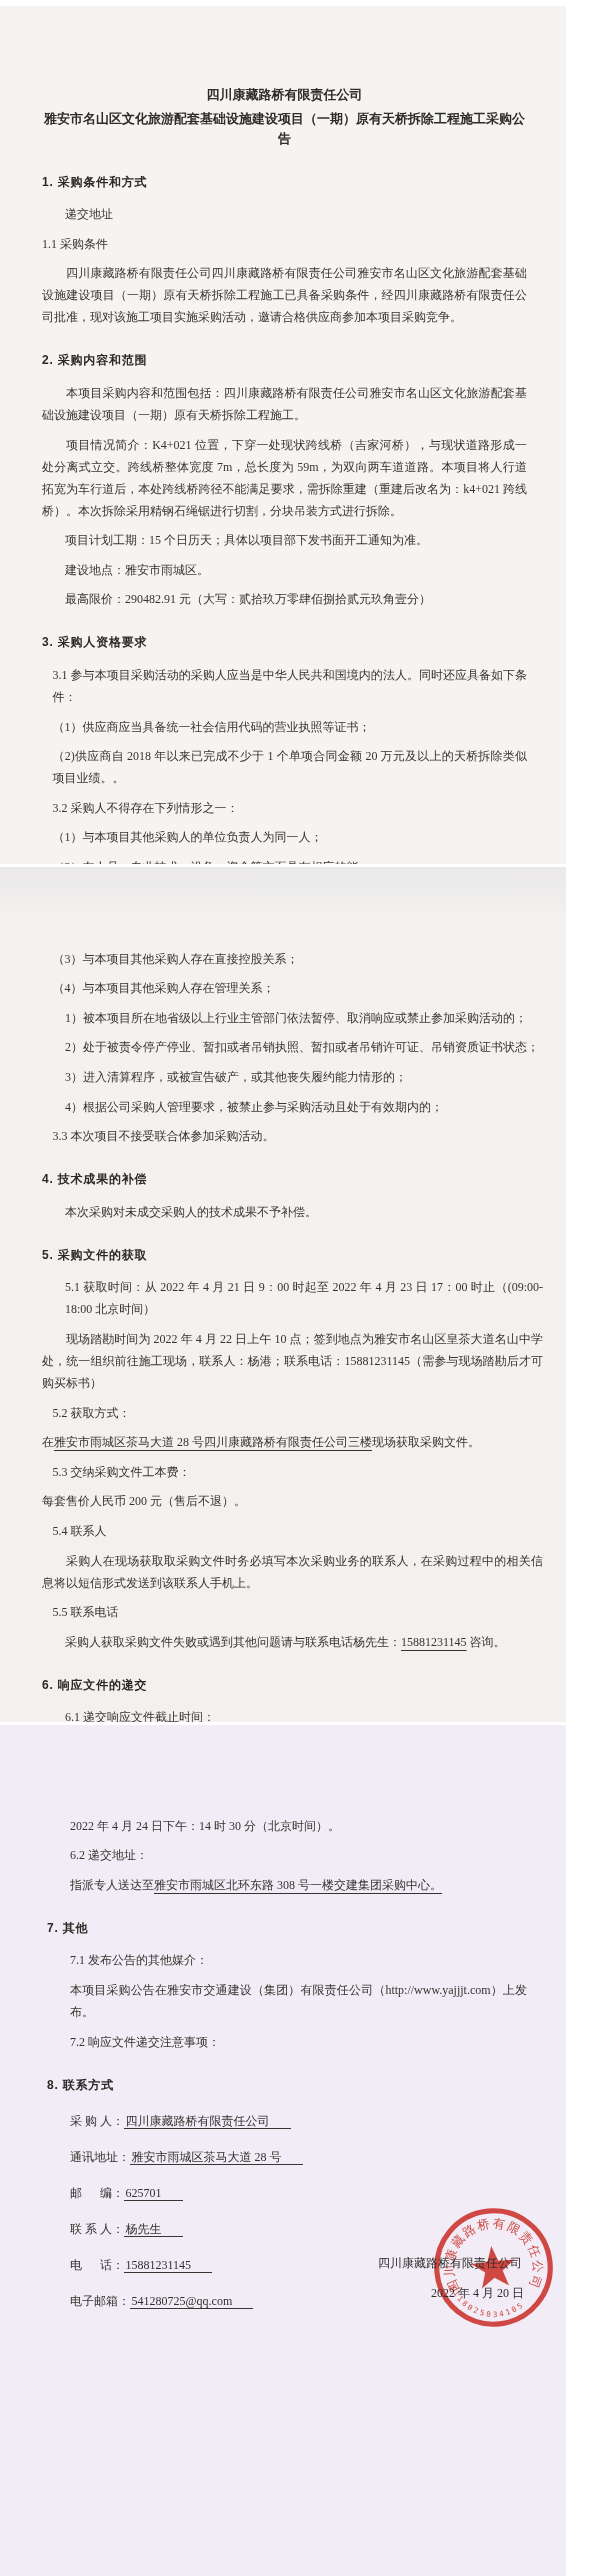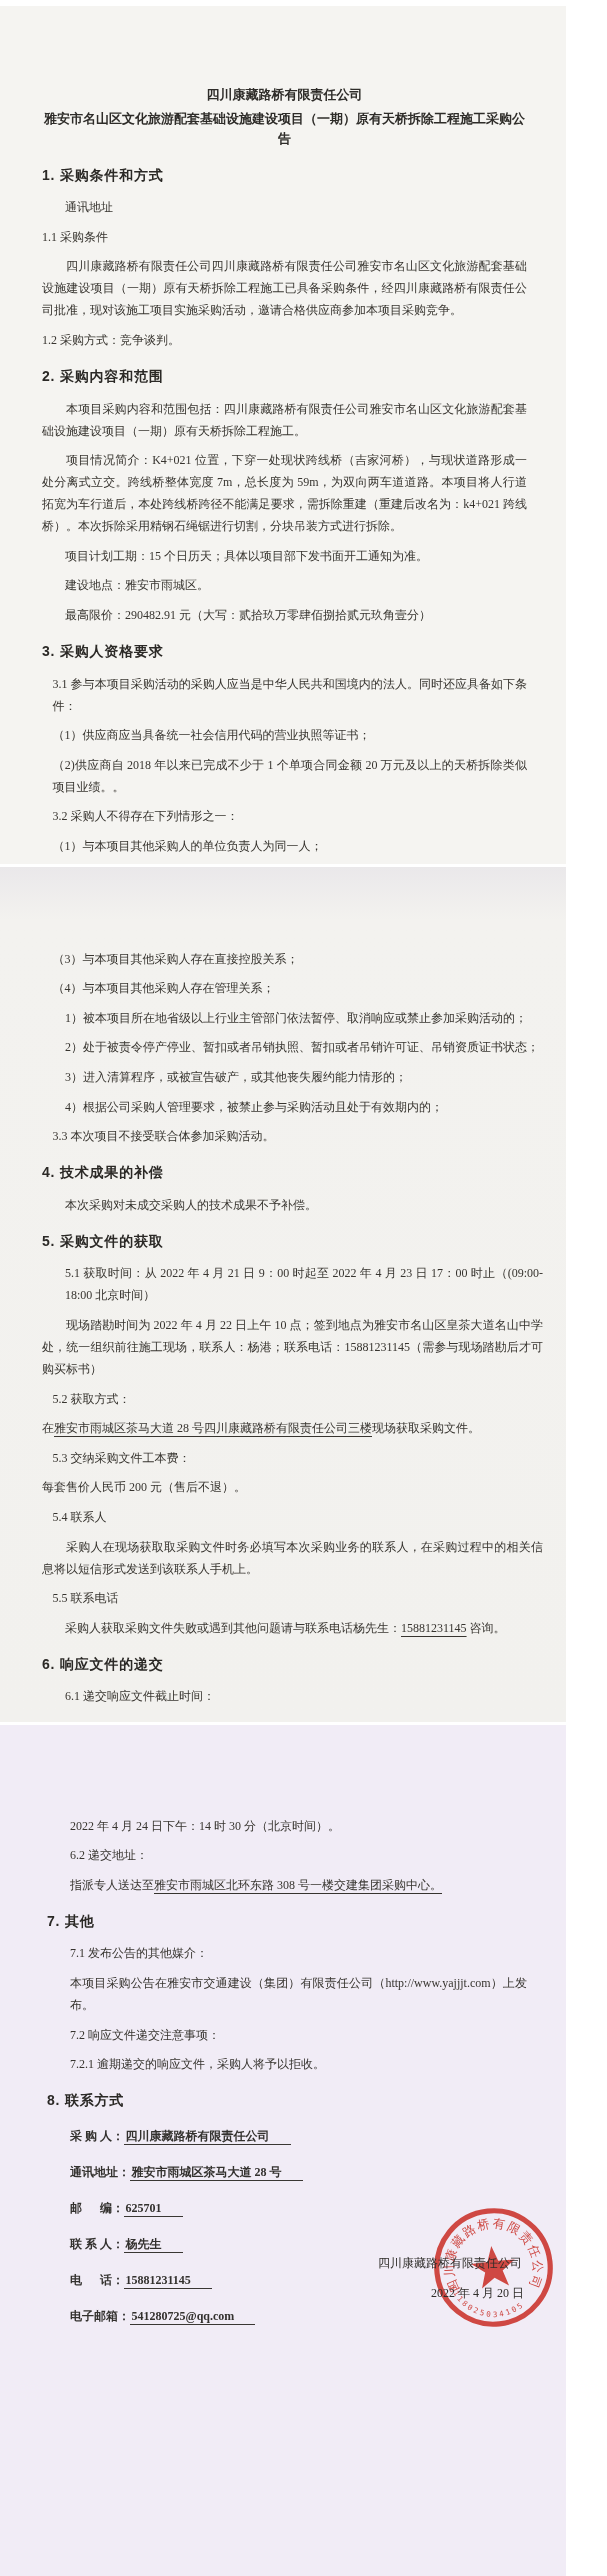--- a/index.html
+++ b/index.html
@@ -7,48 +7,47 @@
   .page{position:relative;width:566px;box-sizing:border-box;overflow:hidden;}
   .page-1{height:858px;background:#f5f4f1;margin-top:6px;}
   .page-2{height:855px;background:linear-gradient(180deg,#eae8ea 0px,#f3f2ef 53px,#f2f1ee 100%);margin-top:3px;}
   .page-3{height:854px;background:#f1ecf6;margin-top:3px;}
   .page-body{box-sizing:border-box;height:100%;}
   .page-1 .page-body{padding:79px 39px 0 42px;}
   .page-2 .page-body{padding:73px 23px 0 42px;}
   .page-3 .page-body{padding:82px 39px 0 47px;}
   .title{font-family:"Liberation Sans",sans-serif;font-weight:bold;font-size:13px;line-height:19px;text-align:center;color:#2e2c29;}
   .subtitle{font-family:"Liberation Sans",sans-serif;font-weight:bold;font-size:13px;line-height:20.5px;text-align:center;margin-top:4.6px;color:#2e2c29;}
-  .h{font-family:"Liberation Sans",sans-serif;font-weight:bold;font-size:14px;line-height:21px;margin-top:15px;margin-bottom:10.6px;color:#2b2926;letter-spacing:0.8px;}
+  .h{font-family:"Liberation Sans",sans-serif;font-weight:bold;font-size:12px;line-height:21px;margin-top:22px;margin-bottom:10.6px;color:#2b2926;letter-spacing:0.8px;}
   .p{font-size:12px;line-height:22px;margin-top:7.6px;text-align:justify;color:#37342f;}
   .i1{padding-left:10.6px;}
   .i2{padding-left:23px;}
   .ti2{text-indent:24px;}
   .u{text-decoration:underline;text-underline-offset:3.8px;text-decoration-thickness:0.8px;}
-  .contact{font-size:12px;line-height:22px;margin-top:14px;padding-left:23px;font-weight:bold;}
+  .contact{font-size:12px;line-height:22px;margin-top:14px;padding-left:23px;}
   .contact-label{white-space:pre;}
   .contact-value{border-bottom:0.8px solid #3a3733;padding:0 21px 0.8px 1.5px;}
   .sign-block{position:absolute;right:0;top:527px;width:304px;text-align:right;z-index:3;}
   .sign-line{font-size:12px;line-height:22px;padding-right:44px;color:#2f2d2a;}
   .sign-date{font-size:12px;line-height:22px;margin-top:8px;padding-right:42px;color:#2f2d2a;}
   .stamp{position:absolute;left:428px;top:477px;width:131px;height:131px;z-index:2;mix-blend-mode:multiply;opacity:.88;transform:rotate(-6deg);}
 </style>
 </head>
 <body>
 
 <div class="canvas">
 
   <section class="page page-1">
     <div class="page-body">
         <div class="title"><span>四川康藏路桥有限责任公司</span></div>
         <div class="subtitle"><span>雅安市名山区文化旅游配套基础设施建设项目（一期）原有天桥拆除工程施工采购公告</span></div>
         <div class="h"><span>1.  采购条件和方式</span></div>
-        <div class="p i2"><span>通讯地址</span></div>
+        <div class="p i2"><span>递交地址</span></div>
         <div class="p"><span>1.1 采购条件</span></div>
         <div class="p ti2"><span>四川康藏路桥有限责任公司四川康藏路桥有限责任公司雅安市名山区文化旅游配套基础设施建设项目（一期）原有天桥拆除工程施工已具备采购条件，经四川康藏路桥有限责任公司批准，现对该施工项目实施采购活动，邀请合格供应商参加本项目采购竞争。</span></div>
-        <div class="p"><span>1.2 采购方式：竞争谈判。</span></div>
         <div class="h"><span>2.  采购内容和范围</span></div>
         <div class="p ti2"><span>本项目采购内容和范围包括：四川康藏路桥有限责任公司雅安市名山区文化旅游配套基础设施建设项目（一期）原有天桥拆除工程施工。</span></div>
         <div class="p ti2"><span>项目情况简介：K4+021 位置，下穿一处现状跨线桥（吉家河桥），与现状道路形成一处分离式立交。跨线桥整体宽度 7m，总长度为 59m，为双向两车道道路。本项目将人行道拓宽为车行道后，本处跨线桥跨径不能满足要求，需拆除重建（重建后改名为：k4+021 跨线桥）。本次拆除采用精钢石绳锯进行切割，分块吊装方式进行拆除。</span></div>
         <div class="p i2"><span>项目计划工期：15 个日历天；具体以项目部下发书面开工通知为准。</span></div>
         <div class="p i2"><span>建设地点：雅安市雨城区。</span></div>
         <div class="p i2"><span>最高限价：290482.91 元（大写：贰拾玖万零肆佰捌拾贰元玖角壹分）</span></div>
         <div class="h"><span>3.  采购人资格要求</span></div>
         <div class="p i1"><span>3.1 参与本项目采购活动的采购人应当是中华人民共和国境内的法人。同时还应具备如下条件：</span></div>
         <div class="p i1"><span>（1）供应商应当具备统一社会信用代码的营业执照等证书；</span></div>
         <div class="p i1"><span>（2)供应商自 2018 年以来已完成不少于 1 个单项合同金额 20 万元及以上的天桥拆除类似项目业绩。。</span></div>
@@ -87,21 +86,20 @@
 
   <section class="page page-3">
     <div class="page-body">
         <div class="p i2"><span>2022 年 4 月 24 日下午：14 时 30 分（北京时间）。</span></div>
         <div class="p i2"><span>6.2 递交地址：</span></div>
         <div class="p i2"><span>指派专人送达至</span><span class="u">雅安市雨城区北环东路 308 号一楼交建集团采购中心。</span></div>
         <div class="h"><span>7.  其他</span></div>
         <div class="p i2"><span>7.1 发布公告的其他媒介：</span></div>
         <div class="p i2"><span>本项目采购公告在雅安市交通建设（集团）有限责任公司（http://www.yajjjt.com）上发布。</span></div>
         <div class="p i2"><span>7.2 响应文件递交注意事项：</span></div>
-        <div class="p i2"><span>7.2.1 逾期递交的响应文件，采购人将予以拒收。</span></div>
         <div class="h"><span>8.  联系方式</span></div>
         <div class="contact"><span class="contact-label">采 购 人：</span><span class="contact-value">四川康藏路桥有限责任公司</span></div>
         <div class="contact"><span class="contact-label">通讯地址：</span><span class="contact-value">雅安市雨城区茶马大道 28 号</span></div>
         <div class="contact"><span class="contact-label">邮      编：</span><span class="contact-value">625701</span></div>
         <div class="contact"><span class="contact-label">联 系 人：</span><span class="contact-value">杨先生</span></div>
         <div class="contact"><span class="contact-label">电      话：</span><span class="contact-value">15881231145</span></div>
         <div class="contact"><span class="contact-label">电子邮箱：</span><span class="contact-value">541280725@qq.com</span></div>
       </div>
 
     <div class="sign-block">

